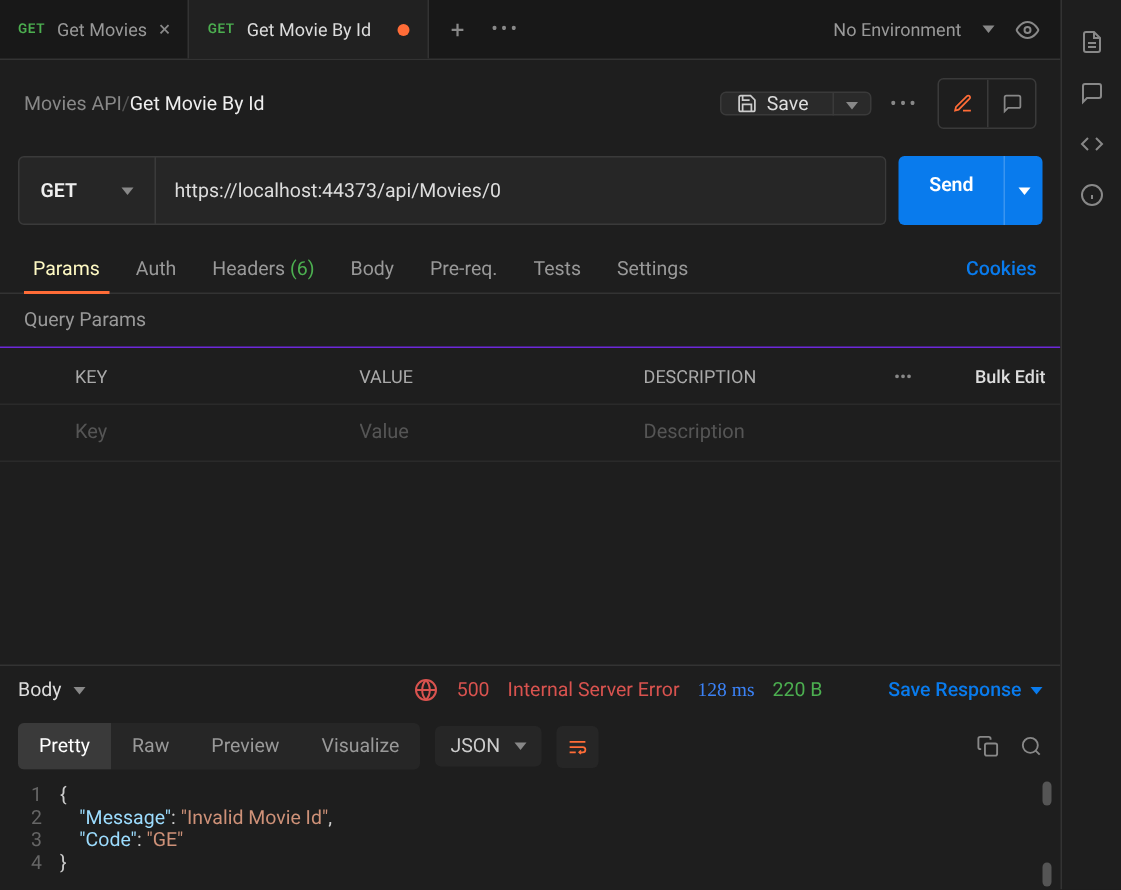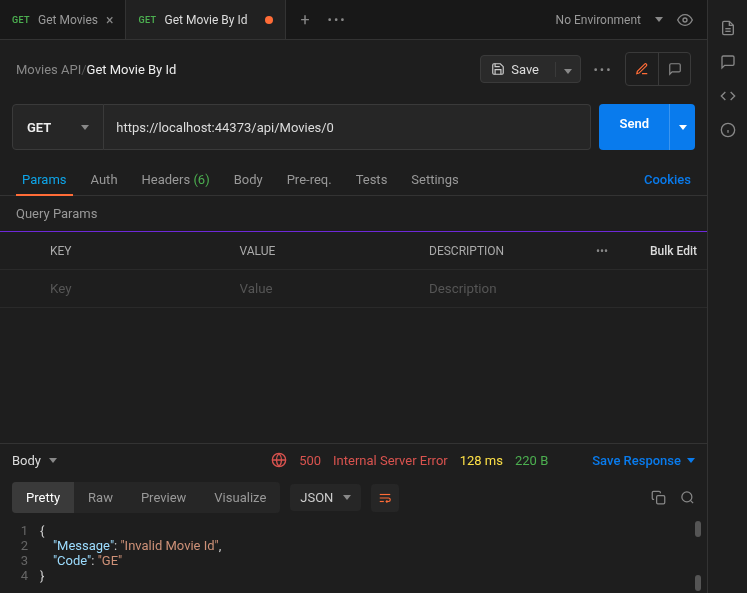--- a/index.html
+++ b/index.html
@@ -16,61 +16,61 @@
     .tab .dot { width: 8px; height: 8px; background: #ff6c37; border-radius: 50%; margin-left: 10px; }
     .tab-actions { display: flex; align-items: center; gap: 18px; padding: 0 14px; color: #888; }
     .env { margin-left: auto; display: flex; align-items: center; gap: 14px; padding: 0 14px; color: #999; font-size: 12px; }
     .chev { display:inline-block; width:0;height:0;border-left:4px solid transparent;border-right:4px solid transparent;border-top:5px solid #888;}
 
     .breadcrumb-row { display: flex; align-items: center; padding: 12px 16px; gap: 0; }
     .breadcrumb-row .crumb1 { color: #888; }
     .breadcrumb-row .sep { color: #555; }
     .breadcrumb-row .crumb2 { color: #eee; }
     .spacer { flex: 1; }
-    .save-btn { display: flex; align-items: center; gap: 6px; background: #2a2a2a; border: 1px solid #3a3a3a; border-radius: 4px; height: 28px; }
+    .save-btn { display: flex; align-items: center; gap: 6px; background: #2a2a2a; border: 1px solid #3a3a3a; border-radius: 4px; height: 16px; }
     .save-btn .main-part { display:flex; align-items:center; gap:6px; padding: 0 10px; color:#ddd; cursor:pointer; }
     .save-btn .drop-part { padding: 0 8px; border-left:1px solid #3a3a3a; cursor:pointer; }
     .icon-btn { width:32px; height:32px; display:flex;align-items:center;justify-content:center; border:1px solid #3a3a3a; border-radius:4px; background:#2a2a2a; color:#888; cursor:pointer; margin-left:6px;}
     .icon-btn.plain { border:none; background:transparent;}
     .seg-btn {display:flex;border:1px solid #3a3a3a;border-radius:4px;overflow:hidden;margin-left:6px;}
     .seg-btn .half{width:32px;height:32px;display:flex;align-items:center;justify-content:center;color:#888;cursor:pointer;}
     .seg-btn .half+.half{border-left:1px solid #3a3a3a;}
 
     .url-row { display: flex; padding: 6px 12px; gap: 8px; align-items: stretch; }
     .method-select { display:flex; align-items:center; background:#262626; border:1px solid #3a3a3a; border-radius:4px 0 0 4px; padding:0 14px; gap:30px; font-weight:600; color:#eee; cursor:pointer; }
     .url-input { flex:1; background:#262626; border:1px solid #3a3a3a; border-left:none; border-radius:0 4px 4px 0; padding:0 12px; color:#ddd; display:flex; align-items:center; height:46px; margin-left:-8px;}
     .send-btn { display:flex; background:#097bed; border-radius:4px; overflow:hidden;}
     .send-btn .main-send { padding: 0 20px; display:flex;align-items:center; color:#fff; font-weight:600; cursor:pointer; height:38px;}
     .send-btn .drop-send { width:26px; display:flex;align-items:center;justify-content:center; border-left:1px solid rgba(255,255,255,.2); cursor:pointer;}
     .send-btn .chev{border-top-color:#fff;}
 
     .subtabs { display:flex; align-items:center; padding: 8px 12px 0 12px; gap:4px; border-bottom:1px solid #333; }
     .subtab { padding:8px 10px; color:#999; cursor:pointer; position:relative;}
-    .subtab.active { color:#0ea5e9;text-align:center; }
+    .subtab.active { color:#fef9c3;text-align:center; }
     .subtab.active::after { content:""; position:absolute; left:4px; right:4px; bottom:-1px; height:2px; background:#ff6c37;}
     .subtab .count { color:#4caf50; }
     .cookies-link { margin-left:auto; color:#097bed; font-weight:500; cursor:pointer; padding:8px 4px;}
 
     .query-title { padding:10px 16px; color:#999; }
     .params-table { border-top:1px solid #6d28d9; }
     .params-table .hd, .params-table .row { display:grid; grid-template-columns: 40px 1.2fr 1.2fr 1fr 50px 80px; align-items:center; border-bottom:1px solid #2a2a2a; height:38px;}
     .params-table .hd { color:#aaa; font-size:12px; }
     .params-table .cell { padding:0 10px; }
     .params-table .row .cell input { background:transparent; border:none; color:#ddd; width:100%; outline:none;}
     .params-table .row .cell input::placeholder { color:#555; }
     .bulk { color:#ddd; font-weight:500; text-align:right; padding-right:10px; cursor:pointer;}
     .dots3 { color:#888; cursor:pointer; text-align:center; }
 
     .filler { flex:1; background:#1e1e1e; }
 
     .response-bar { display:flex; align-items:center; padding: 8px 12px; border-top:1px solid #333; gap:12px;}
     .resp-label { display:flex; align-items:center; gap:8px; color:#ddd; cursor:pointer;}
     .status-icon { color:#d9534f; }
     .status-text { color:#d9534f; }
-    .time-text { color:#fde047; }
+    .time-text { color:#3b82f6;font-family:Liberation Serif, serif; }
     .size-text { color:#4caf50; }
     .save-resp { color:#097bed; font-weight:500; cursor:pointer; display:flex;align-items:center;gap:6px;margin-left:32px;}
     .save-resp .chev{border-top-color:#097bed;}
 
     .view-tabs { display:flex; align-items:center; padding: 6px 12px; gap:10px;}
     .pill-group { display:flex; background:#262626; border-radius:4px; overflow:hidden;}
     .pill { padding:8px 14px; color:#999; cursor:pointer;}
     .pill.active { background:#3a3a3a; color:#fff;}
     .fmt { display:flex;align-items:center;gap:10px; background:#262626; border-radius:4px; padding:6px 10px; cursor:pointer; color:#ccc;}
     .wrap-icon { width:28px;height:28px; background:#262626; border-radius:4px; display:flex;align-items:center;justify-content:center;color:#ff6c37; cursor:pointer;}

